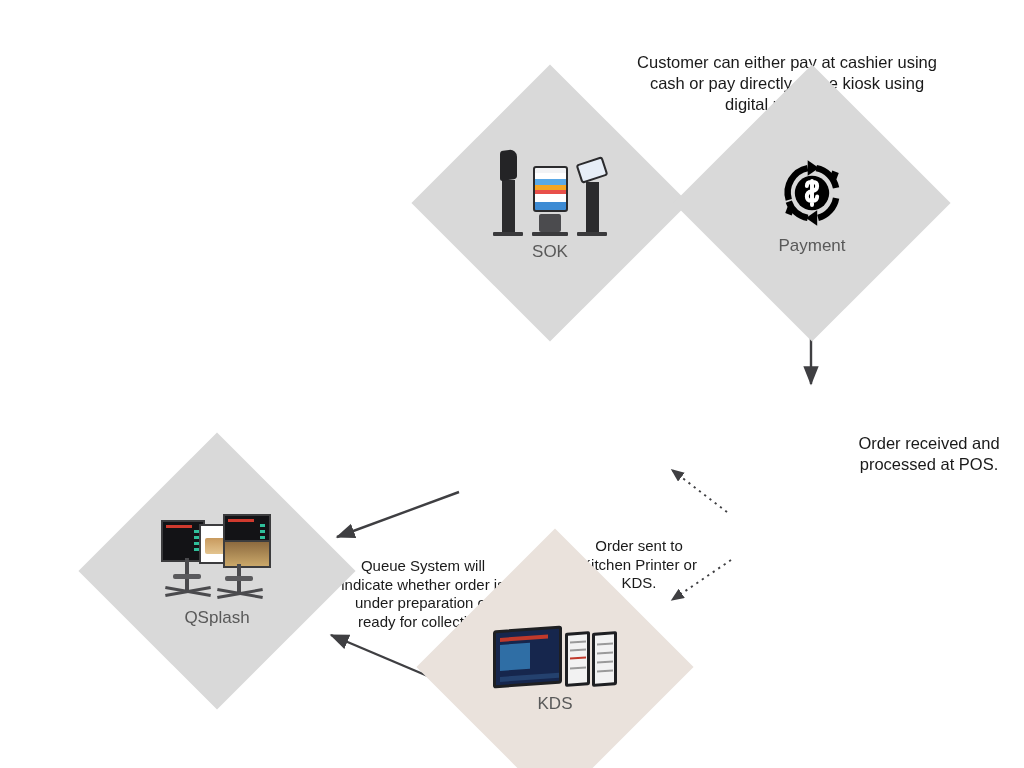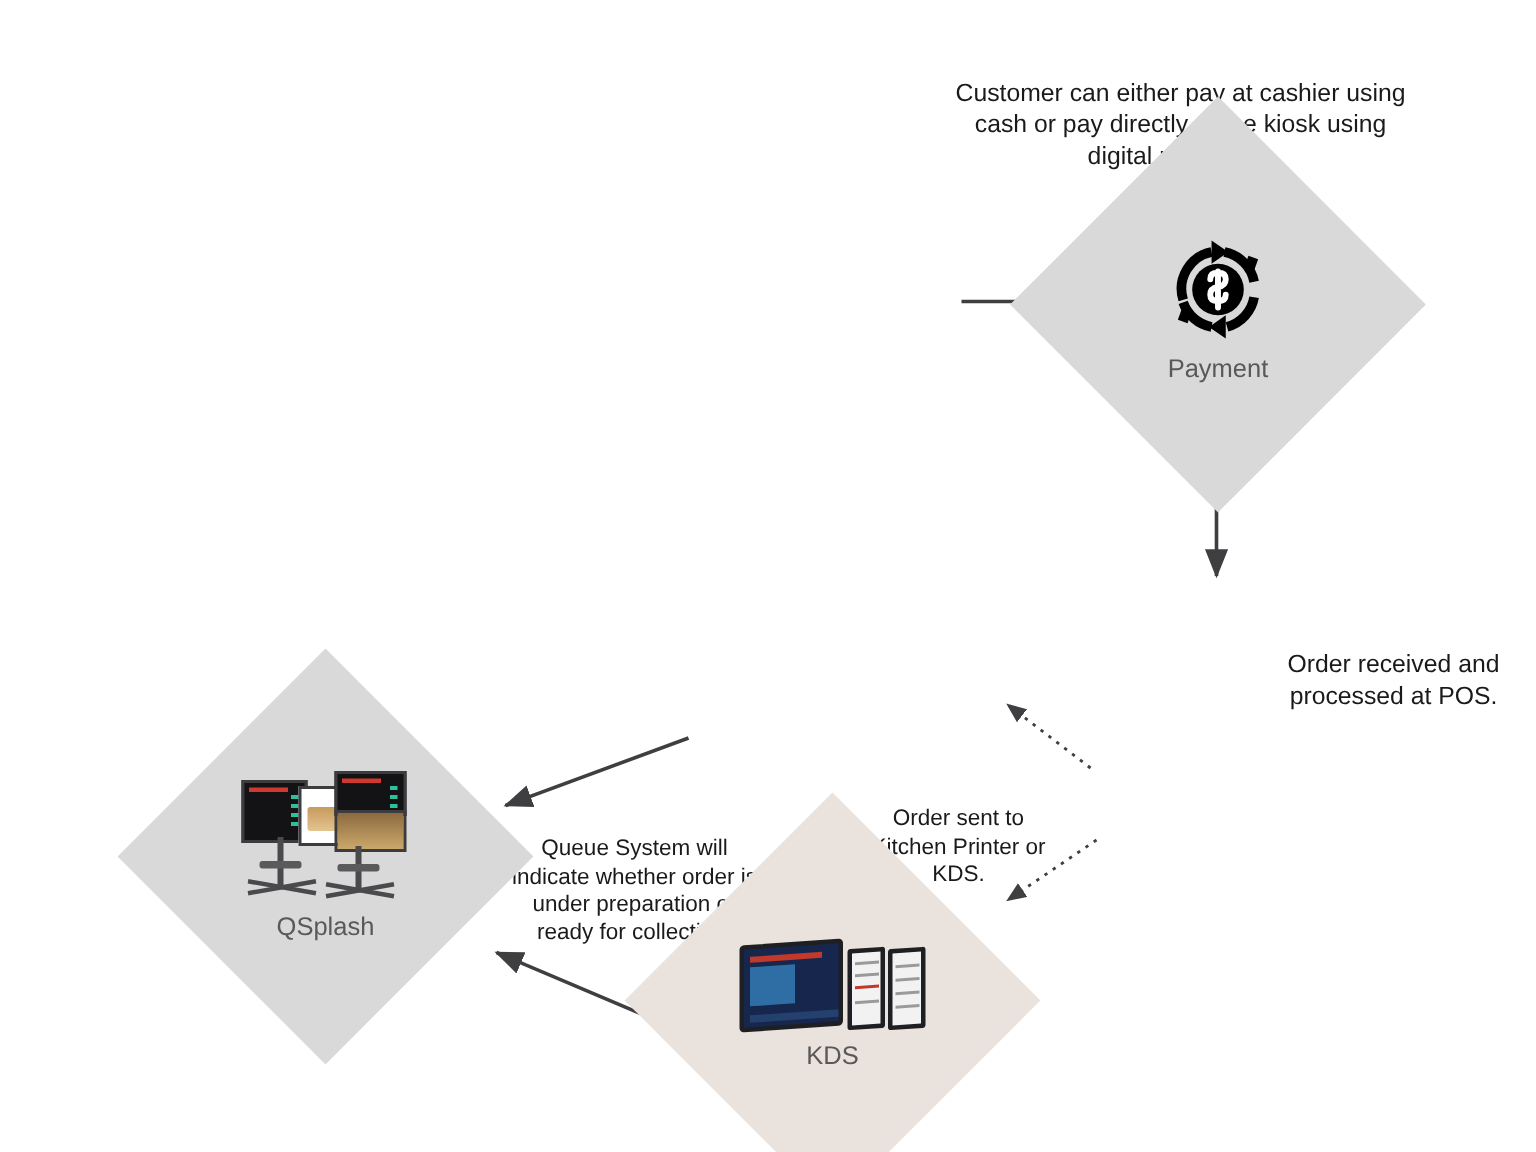--- a/index.html
+++ b/index.html
@@ -241,20 +241,45 @@
 KDS.</span>
   </div>
 
   <div class="annot small" style="left:328px; top:538px; width:190px;">
     <span>Queue System will
 indicate whether order is
 under preparation or
 ready for collection.</span>
   </div>
 
+  <div class="node" style="left:452px; top:105px; width:196px; height:196px;">
+    <div class="diamond" style="background:#d9d9d9;"></div>
+    <div class="node-inner">
+      <div class="node-art">
+        <div class="kiosk-group">
+          <div class="kiosk">
+            <div class="k-side-head"></div>
+            <div class="pole" style="height:52px;"></div>
+            <div class="base"></div>
+          </div>
+          <div class="kiosk">
+            <div class="k-main-screen"></div>
+            <div class="k-main-body"></div>
+            <div class="base" style="width:36px;"></div>
+          </div>
+          <div class="kiosk">
+            <div class="k-tab-head"></div>
+            <div class="pole" style="height:50px; margin-top:2px;"></div>
+            <div class="base"></div>
+          </div>
+        </div>
+      </div>
+      <div class="node-label">SOK</div>
+    </div>
+  </div>
 
   <div class="node" style="left:714px; top:105px; width:196px; height:196px;">
     <div class="diamond" style="background:#d9d9d9;"></div>
     <div class="node-inner">
       <div class="node-art" style="height:86px; align-items:center;">
         <svg width="86" height="86" viewBox="0 0 100 100">
           <circle cx="50" cy="50" r="20" fill="#000"></circle>
           <path d="M50 36 v28 M44 42 q0 -5 6 -5 q6 0 6 5 q0 5 -6 6 q-6 1 -6 6 q0 5 6 5 q6 0 6 -5" stroke="#fff" stroke-width="4.6" fill="none" stroke-linecap="round"></path>
           <path d="M23 58 A29 29 0 0 1 45 21" stroke="#000" stroke-width="7.5" fill="none" stroke-linecap="butt"></path>
           <path d="M55 21 A29 29 0 0 1 78 44" stroke="#000" stroke-width="7.5" fill="none" stroke-linecap="butt"></path>

